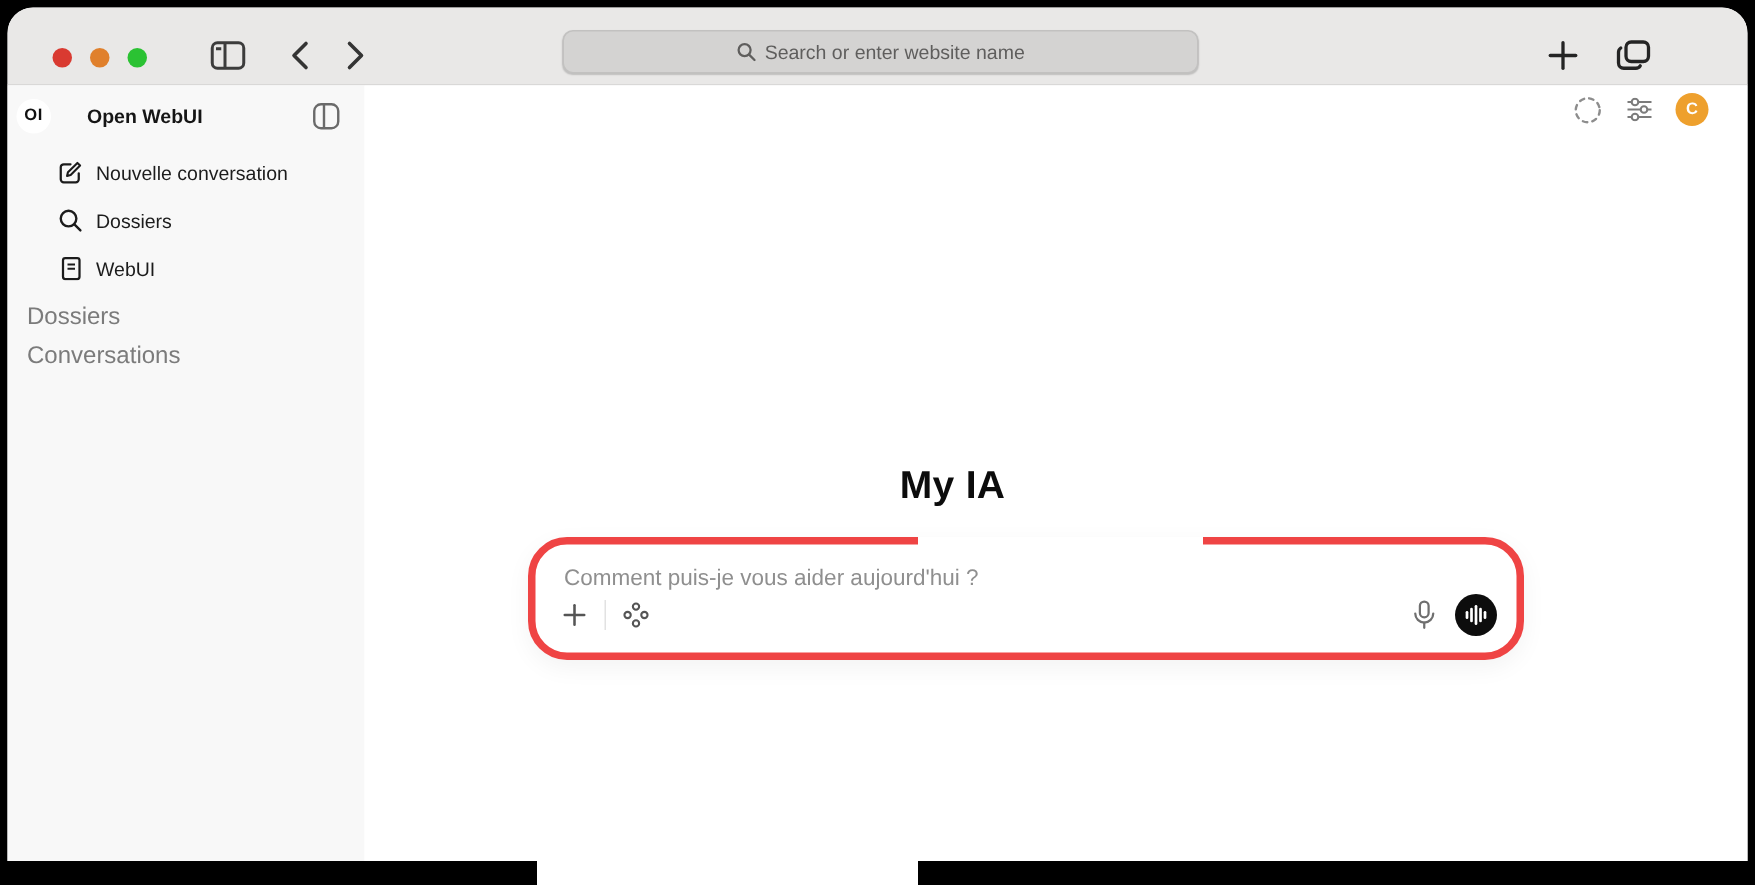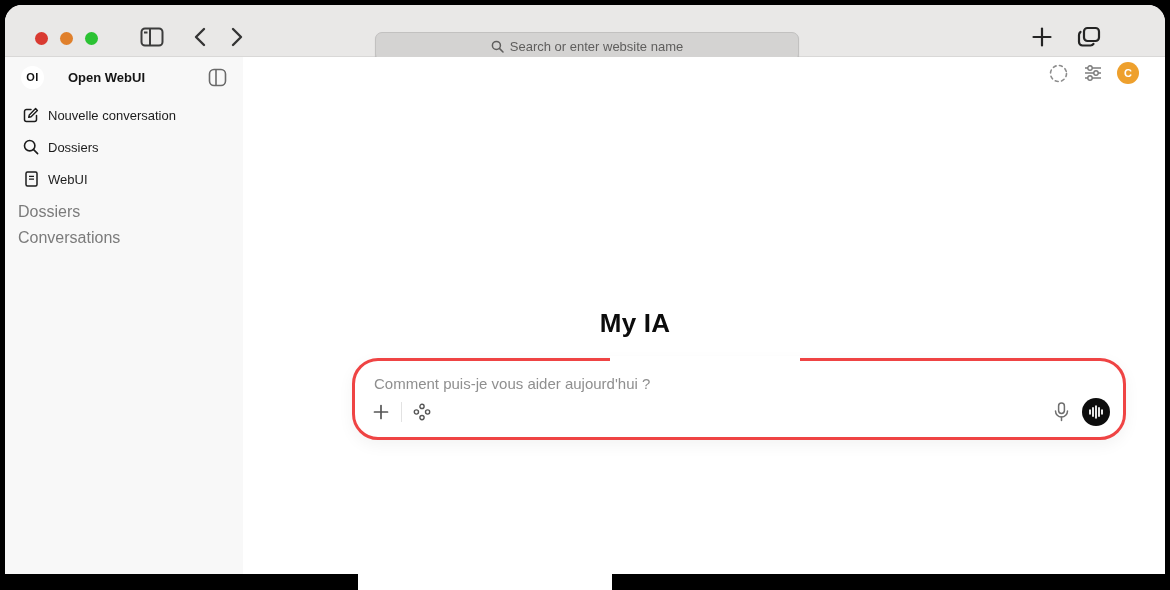--- a/index.html
+++ b/index.html
@@ -17,61 +17,61 @@
   .tl.r { left:30px; } .tl.o { left:55px; } .tl.g { left:80px; }
 
   .tb-btn { position:absolute; background:none; border:none; cursor:pointer; padding:0;
             display:flex; align-items:center; justify-content:center; }
   .tb-sidebar { left:134px; top:21px; width:26px; height:22px; }
   .tb-back { left:184px; top:21px; width:20px; height:22px; }
   .tb-fwd  { left:222px; top:21px; width:20px; height:22px; }
   .tb-plus { left:1025px; top:20px; width:24px; height:24px; }
   .tb-tabs { left:1071px; top:20px; width:26px; height:24px; }
 
-  .searchbar { position:absolute; left:370px; top:27px; width:424px; height:29px;
+  .searchbar { position:absolute; left:370px; top:15px; width:424px; height:29px;
                background:#d4d3d2; border:1px solid #c2c1c0; border-radius:7px;
                box-shadow:0 1px 1px rgba(0,0,0,.18);
                display:flex; align-items:center; justify-content:center; gap:6px;
                color:#5f5e5d; font-size:13px; cursor:text;text-align:right; }
 
   
   .content { position:absolute; left:0; top:52px; width:100%; height:517px; background:#fff; }
 
   
   .sidebar { position:absolute; left:0; top:0; width:238px; height:100%; background:#f8f8f8; }
   .sb-header { position:absolute; left:0; top:4px; width:100%; height:32px; display:flex; align-items:center; }
-  .logo-circle { margin-left:16px; width:23px; height:23px; border-radius:50%; background:#fff;
+  .logo-circle { margin-left:6px; width:23px; height:23px; border-radius:50%; background:#fff;
                  display:flex; align-items:center; justify-content:center;
                  font-size:11px; font-weight:700; letter-spacing:.5px; color:#111; }
   .app-name { margin-left:24px; font-size:13px; font-weight:700; color:#151515; }
   .sb-collapse { position:absolute; right:16px; top:7px; width:19px; height:19px; background:none; border:none; cursor:pointer; padding:0; }
 
   .sb-nav { position:absolute; left:0; top:42px; width:100%; }
-  .sb-item { height:32px; display:flex; align-items:center; padding-left:18px; cursor:pointer; }
+  .sb-item { height:32px; display:flex; align-items:center; padding-left:18px; cursor:pointer;margin-left:16px; }
   .sb-item .ic { width:16px; height:16px; margin-right:9px; display:flex; align-items:center; justify-content:center; }
   .sb-item .lbl { font-size:13px; font-weight:500; color:#1c1c1c; }
 
   .sb-section { position:absolute; left:13px; font-size:16px; font-weight:500; color:#7b7b7b; cursor:pointer; }
   .sb-section.s0 { top:146px; }
   .sb-section.s1 { top:172px; }
 
   
   .main { position:absolute; left:238px; top:0; right:0; height:100%; background:#fff; }
   .page-icons { position:absolute; top:5px; right:26px; display:flex; align-items:center; gap:13px; }
   .pg-btn { background:none; border:none; padding:0; cursor:pointer; width:22px; height:22px;
             display:flex; align-items:center; justify-content:center; }
   .avatar { width:22px; height:22px; border-radius:50%; border:none; cursor:pointer;
             color:#fff; font-size:11px; font-weight:700; display:flex; align-items:center; justify-content:center; }
 
   .page-title { position:absolute; left:392px; top:251px; transform:translateX(-50%);
                 font-size:26px; font-weight:600; color:#0c0c0c; letter-spacing:.2px; white-space:nowrap; }
 
   
-  .composer { position:absolute; left:109px; top:301px; width:774px; height:82px;
-              background:#fff; border:3px solid #ef4444; border-radius:26px;
+  .composer { position:absolute; left:109px; top:301px; width:664px; height:82px;
+              background:#fff; border:5px solid #ef4444; border-radius:26px;
               box-shadow:0 5px 16px rgba(0,0,0,.05); }
   .composer-notch { position:absolute; left:255px; top:-5px; width:190px; height:12px; background:#fff; }
   .composer-input { position:absolute; left:19px; top:14px; right:19px; height:20px;
                     font-size:15px; color:#8f8f8f; cursor:text; white-space:nowrap; overflow:hidden; }
   .composer-actions { position:absolute; left:16px; right:13px; bottom:11px; height:28px;
                       display:flex; align-items:center; }
   .ca-btn { background:none; border:none; padding:0; cursor:pointer; display:flex; align-items:center; justify-content:center; }
   .ca-divider { width:1px; height:20px; background:#e2e2e2; margin:0 10px; }
   .ca-spacer { flex:1; }
   .voice-btn { width:28px; height:28px; border-radius:50%; background:#0d0d0d; margin-left:10px; }

